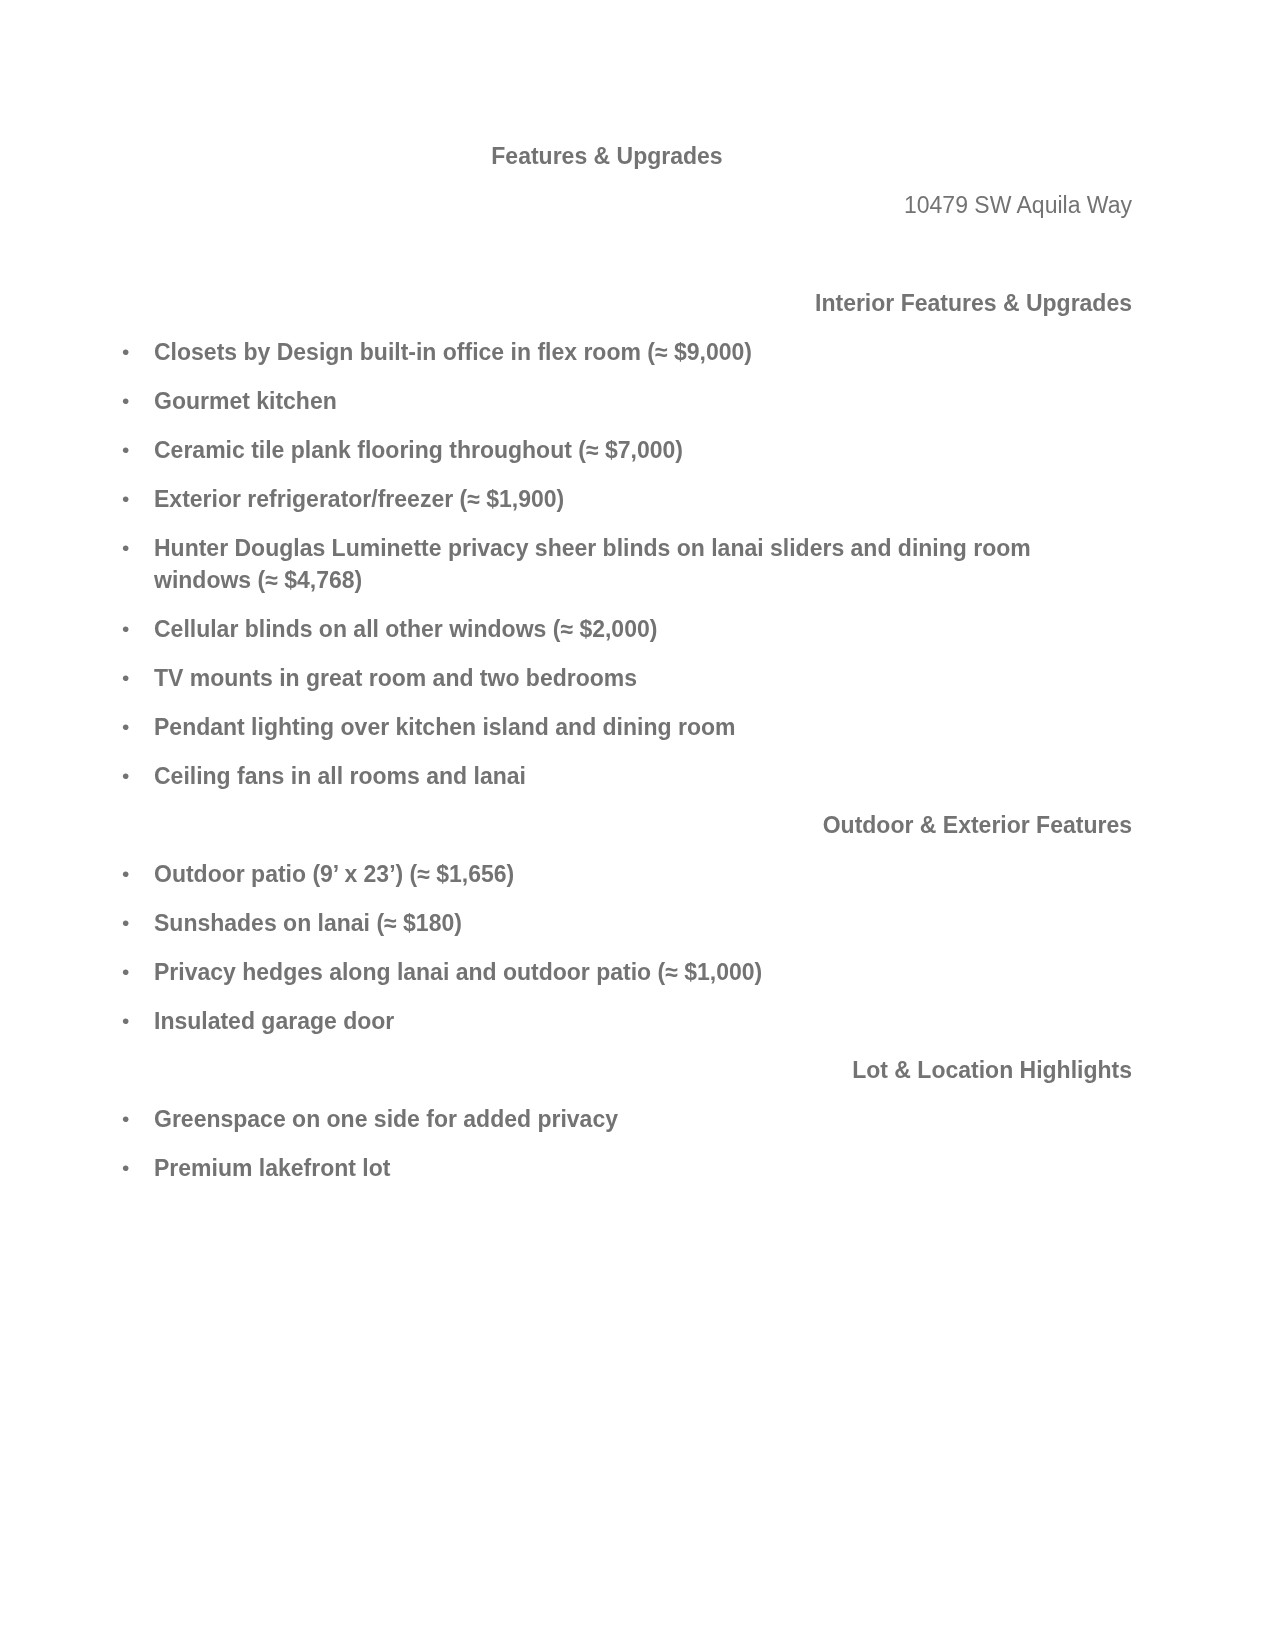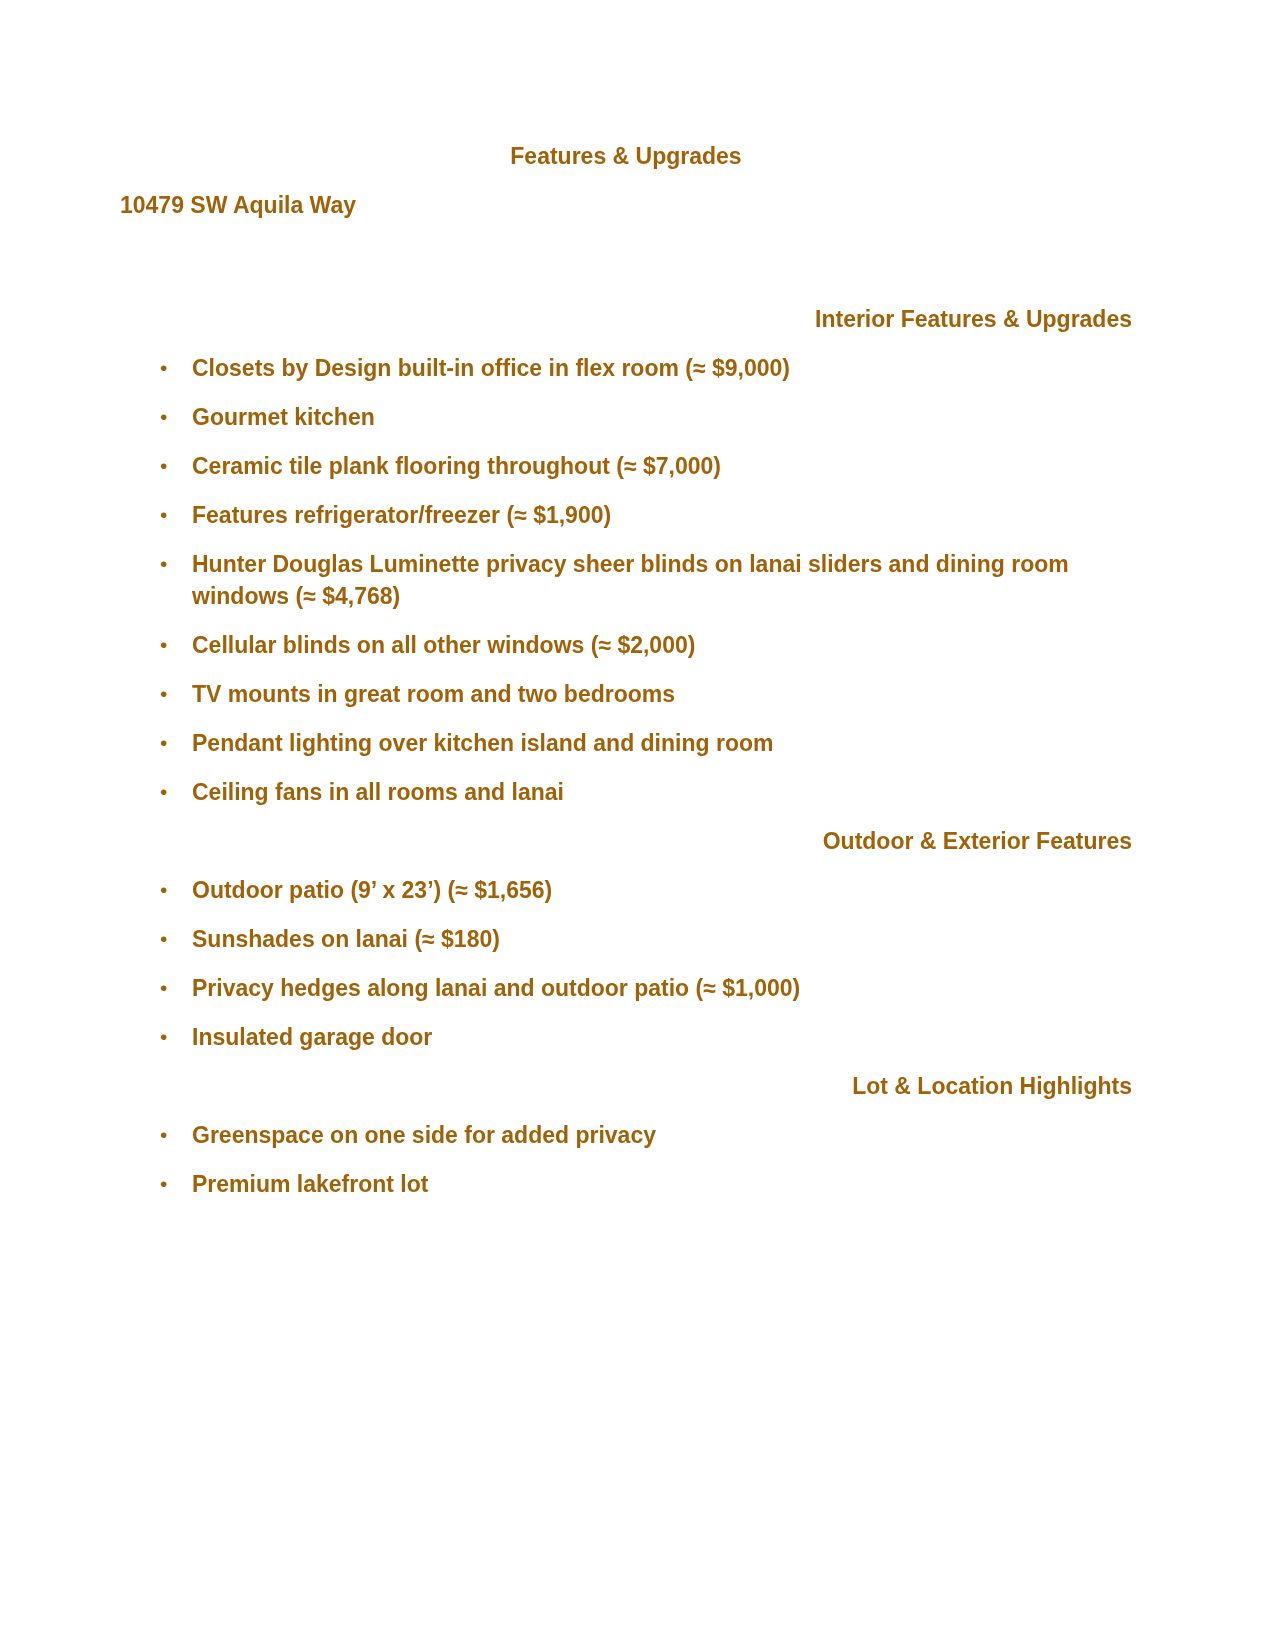--- a/index.html
+++ b/index.html
@@ -6,36 +6,36 @@
     margin: 0;
     padding: 0;
     background: #ffffff;
   }
   .page {
     position: relative;
     width: 1275px;
     height: 1650px;
     box-sizing: border-box;
     background: #ffffff;
-    padding: 140px 143px 0 120px;
+    padding: 140px 143px 0 82px;
     font-family: "Liberation Sans", sans-serif;
     font-size: 23px;
     line-height: 32px;
-    color: #a16207;
+    color: #737373;
     overflow: hidden;
   }
   .title {
     margin: 0 0 17px 0;
     text-align: center;
     font-weight: 700;
   }
   .subtitle {
-    margin: 0 0 33px 0;
-    text-align: left;
-    font-weight: 700;
+    margin: 0 0 17px 0;
+    text-align: right;
+    font-weight: 400;
   }
   .spacer {
     height: 32px;
     margin-bottom: 17px;
   }
   .heading {
     margin: 0 0 17px 0;
     font-weight: 700;
     text-align: right;
   }
@@ -65,21 +65,21 @@
 <div class="page">
   <p class="title">Features &amp; Upgrades</p>
   <p class="subtitle">10479 SW Aquila Way</p>
   <div class="spacer"></div>
   <div id="sections">
       <p class="heading">Interior Features &amp; Upgrades</p>
       <ul class="bullets">
         <li><span class="r">Closets by Design </span><span class="b">built-in office</span><span class="r"> in flex room (≈ $9,000)</span></li>
         <li><span class="b">Gourmet kitchen</span></li>
         <li><span class="b">Ceramic tile plank flooring throughout</span><span class="r"> (≈ $7,000)</span></li>
-        <li><span class="b">Features refrigerator/freezer</span><span class="r"> (≈ $1,900)</span></li>
+        <li><span class="b">Exterior refrigerator/freezer</span><span class="r"> (≈ $1,900)</span></li>
         <li><span class="b">Hunter Douglas Luminette privacy sheer blinds</span><span class="r"> on lanai sliders and dining room windows (≈ $4,768)</span></li>
         <li><span class="b">Cellular blinds on all other windows</span><span class="r"> (≈ $2,000)</span></li>
         <li><span class="b">TV mounts</span><span class="r"> in great room and two bedrooms</span></li>
         <li><span class="b">Pendant lighting</span><span class="r"> over kitchen island and dining room</span></li>
         <li><span class="b">Ceiling fans</span><span class="r"> in all rooms and lanai</span></li>
       </ul>
       <p class="heading">Outdoor &amp; Exterior Features</p>
       <ul class="bullets">
         <li><span class="b">Outdoor patio</span><span class="r"> (9’ x 23’) (≈ $1,656)</span></li>
         <li><span class="b">Sunshades on lanai</span><span class="r"> (≈ $180)</span></li>

